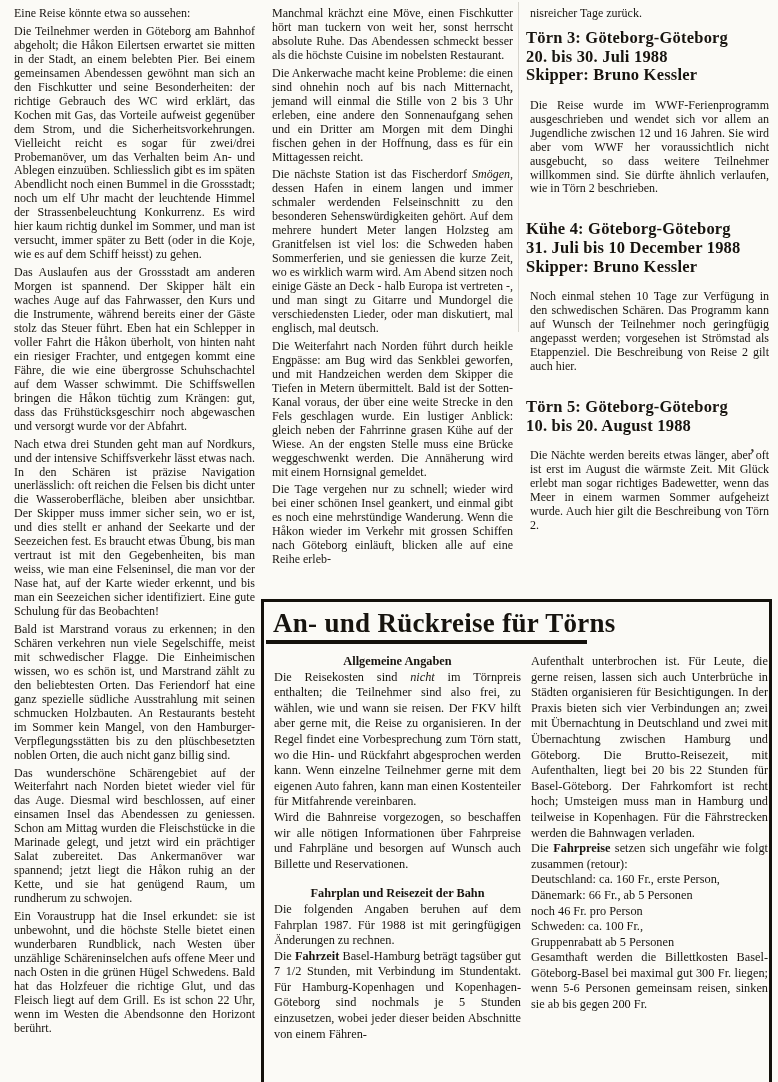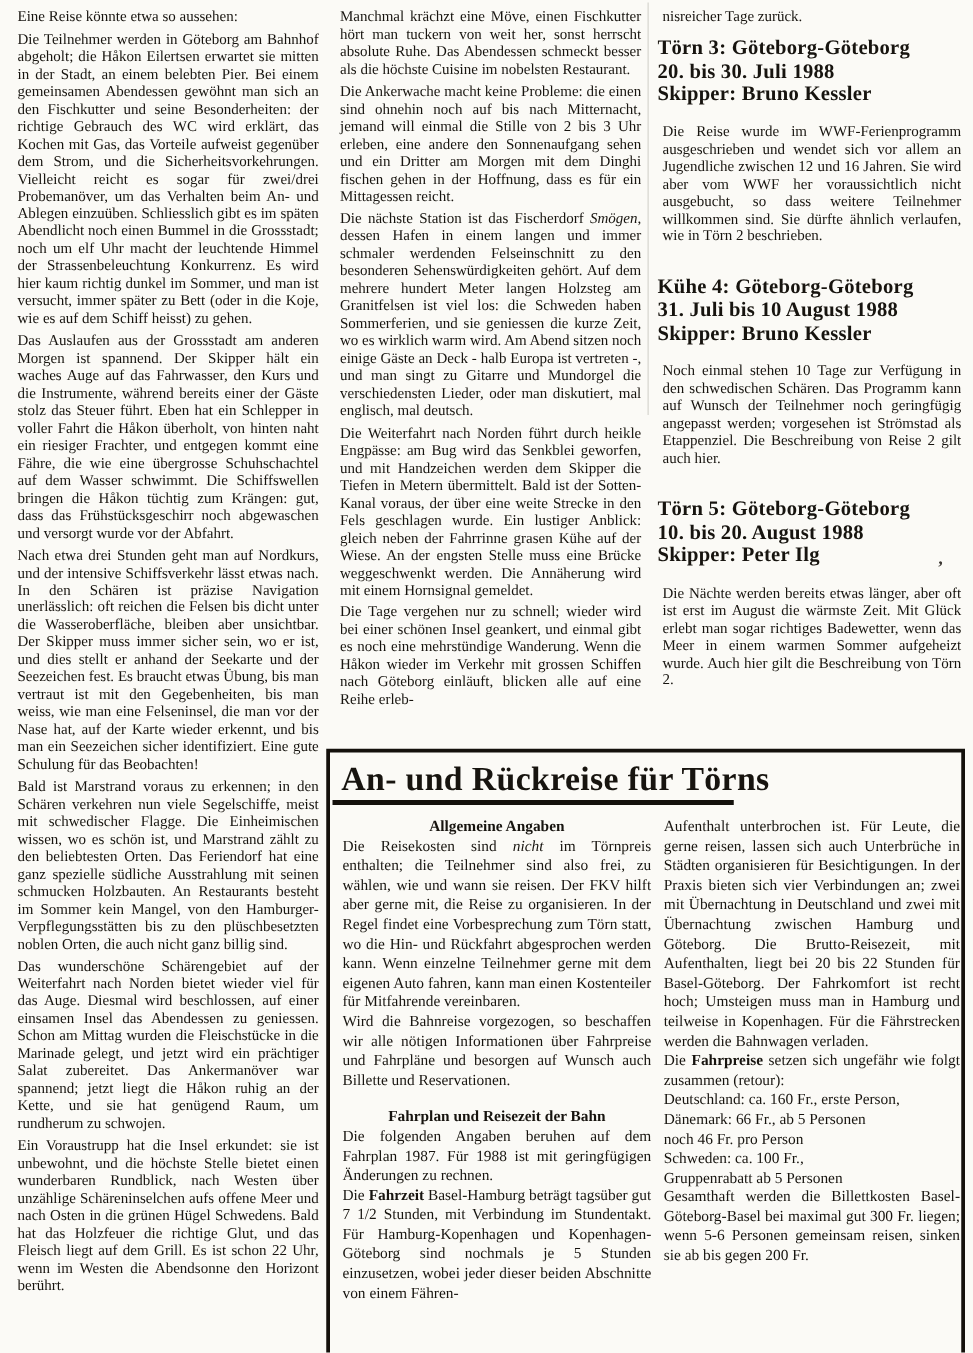--- a/index.html
+++ b/index.html
@@ -123,31 +123,30 @@
         <div>Törn 3: Göteborg-Göteborg</div>
         <div>20. bis 30. Juli 1988</div>
         <div>Skipper: Bruno Kessler</div>
       </div>
       <p>Die Reise wurde im WWF-Ferienprogramm ausgeschrieben und wendet sich vor allem an Jugendliche zwischen 12 und 16 Jahren. Sie wird aber vom WWF her voraussichtlich nicht ausgebucht, so dass weitere Teilnehmer willkommen sind. Sie dürfte ähnlich verlaufen, wie in Törn 2 beschrieben.</p>
     </div>
 
     <div class="torn-section">
       <div class="torn-heading">
         <div>Kühe 4: Göteborg-Göteborg</div>
-        <div>31. Juli bis 10 August 1988</div>
+        <div>31. Juli bis 10 December 1988</div>
         <div>Skipper: Bruno Kessler</div>
       </div>
       <p>Noch einmal stehen 10 Tage zur Verfügung in den schwedischen Schären. Das Programm kann auf Wunsch der Teilnehmer noch geringfügig angepasst werden; vorgesehen ist Strömstad als Etappenziel. Die Beschreibung von Reise 2 gilt auch hier.</p>
     </div>
 
     <div class="torn-section">
       <div class="torn-heading">
         <div>Törn 5: Göteborg-Göteborg</div>
         <div>10. bis 20. August 1988</div>
-        <div>Skipper: Peter Ilg</div>
       </div>
       <p>Die Nächte werden bereits etwas länger, aber oft ist erst im August die wärmste Zeit. Mit Glück erlebt man sogar richtiges Badewetter, wenn das Meer in einem warmen Sommer aufgeheizt wurde. Auch hier gilt die Beschreibung von Törn 2.</p>
     </div>
   </div>
 
   <div class="infobox">
     <div class="infobox-title">An- und Rückreise für Törns</div>
     <div class="infobox-rule"></div>
 
     <div class="boxcol" id="boxcol1">

